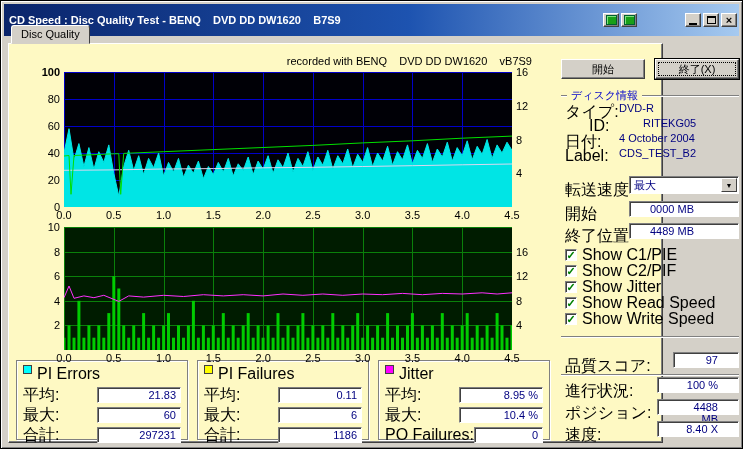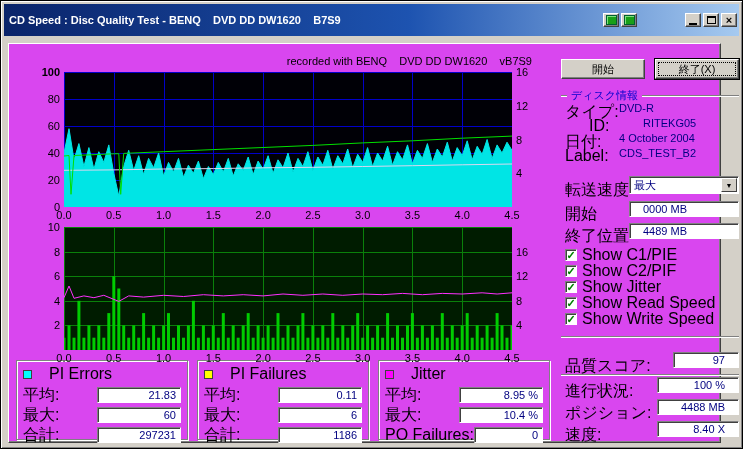--- a/index.html
+++ b/index.html
@@ -13,39 +13,39 @@
 .tb-group{margin-left:auto;display:flex;align-items:center;gap:2px;padding-right:2px}
 .tb-btn{width:16px;height:14px;background:#d4d0c8;border:1px solid;border-color:#fff #404040 #404040 #fff;
   box-shadow:inset -1px -1px 0 #808080;display:flex;align-items:center;justify-content:center;cursor:default}
 .tb-spacer{width:44px}
 .i-min{width:8px;height:2px;background:#000;margin-top:7px}
 .i-max{width:9px;height:8px;border:1px solid #000;border-top-width:2px}
 .i-close{font-size:11px;font-weight:bold;line-height:10px}
 .gicon{width:11px;height:10px;background:#18a018;border:1px solid #006030;box-shadow:inset 1px 1px 0 #7fe07f}
 .tab{position:absolute;left:10px;top:24px;height:19px;padding:2px 9px 0;background:#d4d0c8;
   border:1px solid;border-color:#fff #404040 #d4d0c8 #fff;border-radius:3px 3px 0 0;z-index:2}
-.panel{position:absolute;left:7px;top:42px;width:713px;height:400px;background:#d946ef;
+.panel{position:absolute;left:7px;top:42px;width:655px;height:400px;background:#fef9c3;
   border:1px solid;border-color:#fff #404040 #404040 #fff;box-shadow:inset -1px -1px 0 #808080}
 .chart-header{position:absolute;left:55px;top:11px;width:468px;text-align:right;white-space:pre;color:#000}
 .tick{position:absolute;font-size:11px;color:#000;line-height:12px}
 .gbox{position:absolute;border:1px solid #808080;box-shadow:1px 1px 0 #fff,inset 1px 1px 0 #fff}
-.gbox-h{display:flex;align-items:center;gap:17px;padding:4px 6px 2px}
+.gbox-h{display:flex;gap:5px;padding:4px 6px 2px}
 .sw{width:9px;height:9px;border:1px solid #404040}
 .grow{display:flex;justify-content:space-between;align-items:center;padding:1px 6px;height:20px}
 .sunken{background:#fff;border:1px solid;border-color:#808080 #fff #fff #808080;box-shadow:inset 1px 1px 0 #404040}
 .vbox{width:84px;height:16px;padding:1px 4px;text-align:right;color:#000080;font-size:11px}
 .btn{position:absolute;height:20px;background:#d4d0c8;border:1px solid;border-color:#fff #404040 #404040 #fff;
   box-shadow:inset -1px -1px 0 #808080;display:flex;align-items:center;justify-content:center;color:#000;cursor:default}
 .btn-default{box-shadow:inset -1px -1px 0 #808080,0 0 0 1px #000;outline:1px dotted #000;outline-offset:-4px}
 .sect{position:absolute;display:flex;align-items:center;gap:4px;color:#0000cc}
 .hl{height:0;border-top:1px solid #808080;border-bottom:1px solid #fff}
 .srow{position:absolute;display:flex}
 .lbl{color:#000;font-size:16px;white-space:nowrap}
 .val{color:#000080;font-size:11px;white-space:nowrap}
-.field{position:absolute;height:16px;padding:1px 13px;font-size:11px;color:#000080}
+.field{position:absolute;height:16px;padding:1px 20px;font-size:11px;color:#000080}
 .dd{position:absolute;height:18px;display:flex;align-items:center;padding:0}
 .dd-txt{flex:1;padding:0 4px;color:#000080}
 .dd-btn{width:16px;height:14px;margin-right:1px;background:#d4d0c8;border:1px solid;
   border-color:#fff #404040 #404040 #fff;font-size:7px;display:flex;align-items:center;justify-content:center;color:#000}
 .cbrow{position:absolute;display:flex;align-items:center;gap:5px}
 .cb{width:12px;height:12px;background:#fff;border:1px solid;border-color:#808080 #fff #fff #808080;
   box-shadow:inset 1px 1px 0 #404040;font-size:11px;line-height:11px;text-align:center;color:#008000;font-weight:bold}
 .hr2{position:absolute;height:0;border-top:1px solid #808080;border-bottom:1px solid #fff}
 </style>
 </head>
@@ -67,20 +67,23 @@
         </div>
       <div class="tb-btn">
           <span class="i-max"></span>
         </div>
       <div class="tb-btn">
           <span class="i-close">×</span>
         </div>
     </div>
   </div>
 
+  <div class="tab">
+    <span>Disc Quality</span>
+  </div>
 
   <div class="panel" id="panel">
     <div class="chart-header">recorded with BENQ    DVD DD DW1620    vB7S9</div>
 
     <div class="gbox" style="left:7px;top:316px;width:172px;height:80px">
       <div class="gbox-h">
         <span class="sw" style="background: rgb(0, 255, 255);"></span>
         <span class="lbl">PI Errors</span>
       </div>
       <div class="grow">

